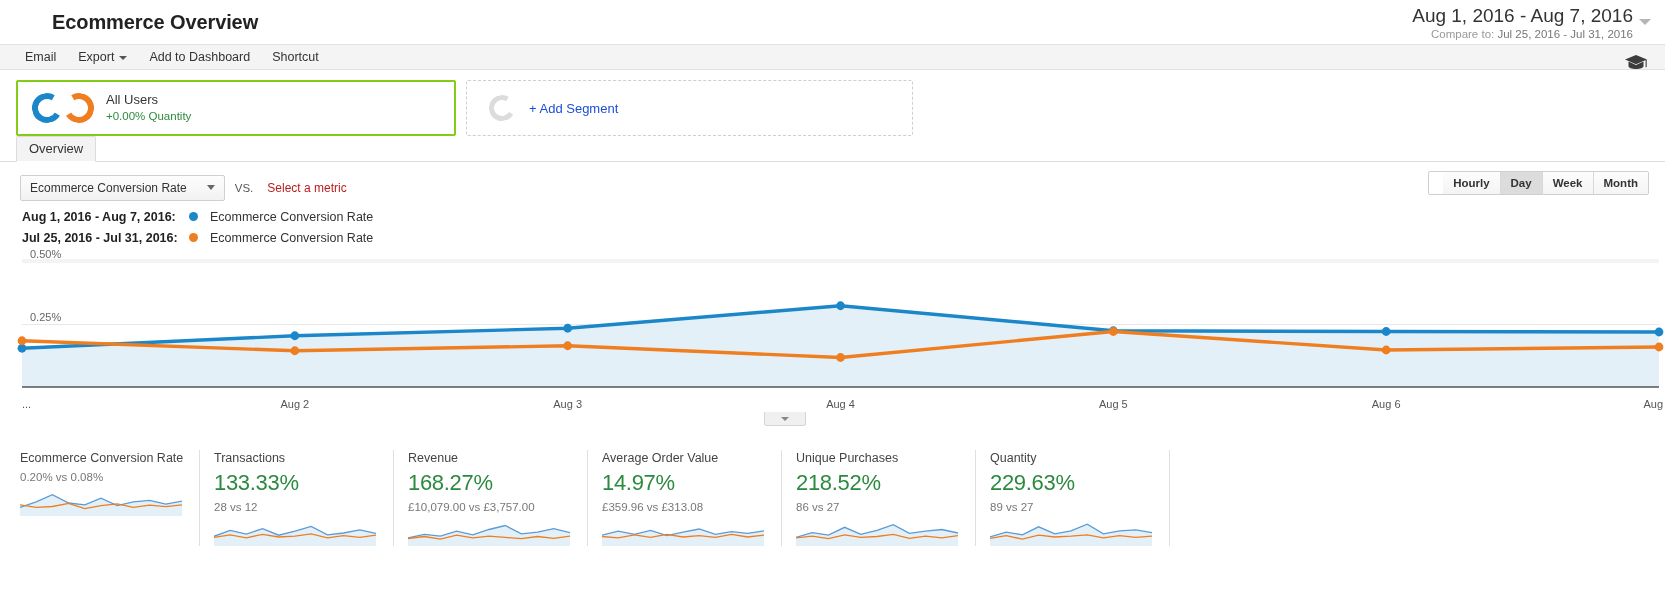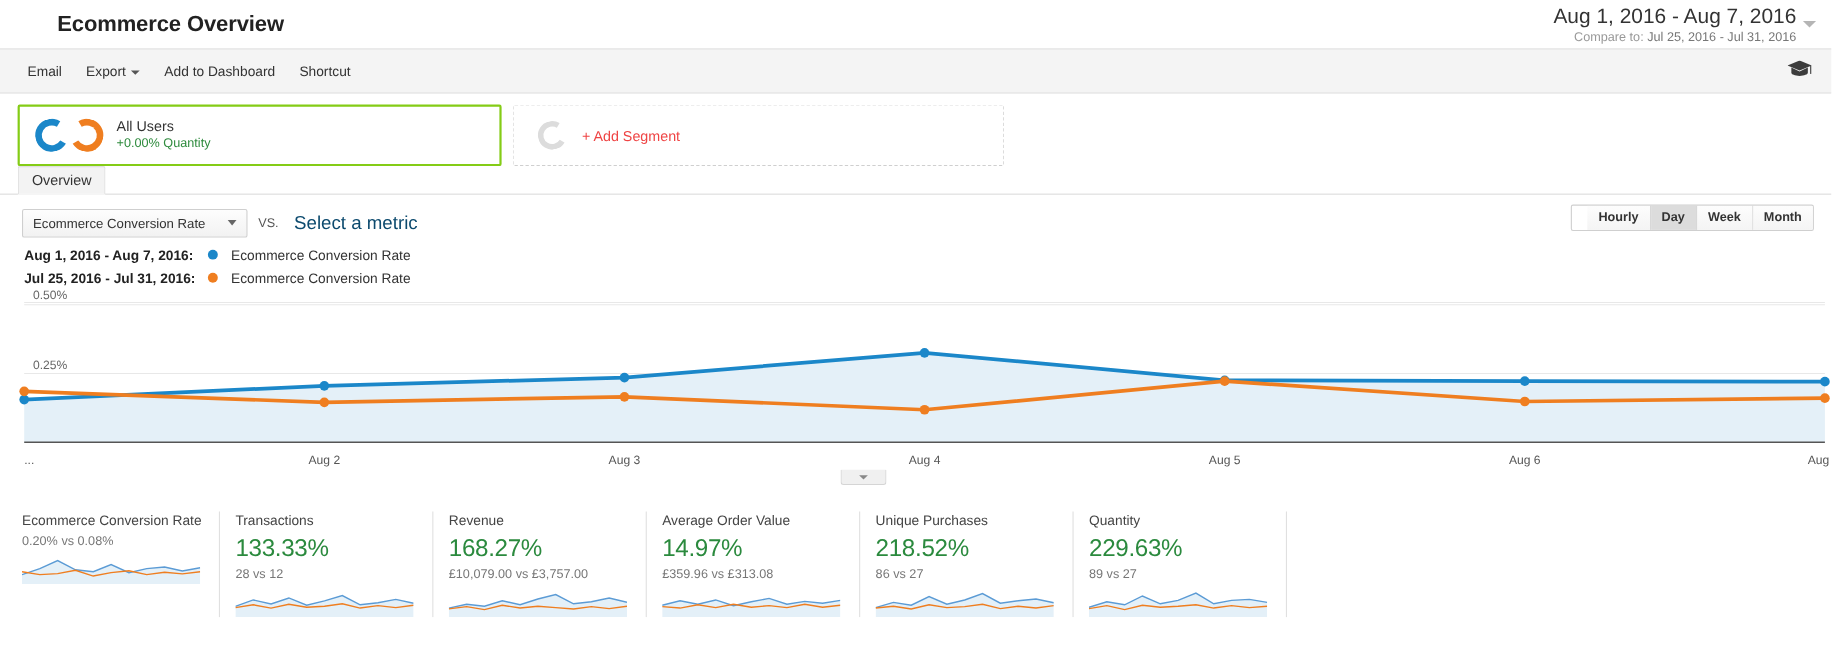--- a/index.html
+++ b/index.html
@@ -52,21 +52,21 @@
   .dd-caret {
     width:0;height:0;
     border-left:6px solid transparent;
     border-right:6px solid transparent;
     border-top:6px solid #b5b5b5;
     margin-top:14px;
   }
 
   
   .toolbar {
-    height:41px;
+    height:26px;
     background:#f4f4f4;
     border-top:1px solid #e2e2e2;
     border-bottom:1px solid #e2e2e2;
     display:flex;
     align-items:center;
     padding:0 16px;
     gap:4px;
     position:relative;
   }
   .tb-item {
@@ -125,21 +125,21 @@
   .seg-text .seg-sub  { font-size:11.5px; color:#2e8b3d; line-height:1.35; }
   .segment-add {
     width:447px;
     border:1px dashed #cfcfcf;
     border-radius:2px;
     background:#fff;
     display:flex;
     align-items:center;
     padding:0 22px;
     gap:14px;
-    color:#ef4444;
+    color:#1d4ed8;
     font-size:13px;
   }
 
   
   .tab-row {
     padding:0 16px;
     border-bottom:1px solid #dcdcdc;
     height:26px;
     display:flex;
     align-items:flex-end;
@@ -178,21 +178,21 @@
     justify-content:space-between;
   }
   .ms-caret {
     width:0;height:0;
     border-left:4px solid transparent;
     border-right:4px solid transparent;
     border-top:5px solid #666;
   }
   .vs-text { font-size:11.5px; color:#555; margin-left:10px; }
   .select-metric-link {
-    font-size:17px; color:#0c4a6e; margin-left:14px; cursor:pointer;
+    font-size:12px; color:#b91c1c; margin-left:14px; cursor:pointer;
   }
   .gran-group {
     position:absolute;
     right:16px;
     top:9px;
     display:flex;
     border:1px solid #cfcfcf;
     border-radius:2px;
     overflow:hidden;
     padding-left:14px;

